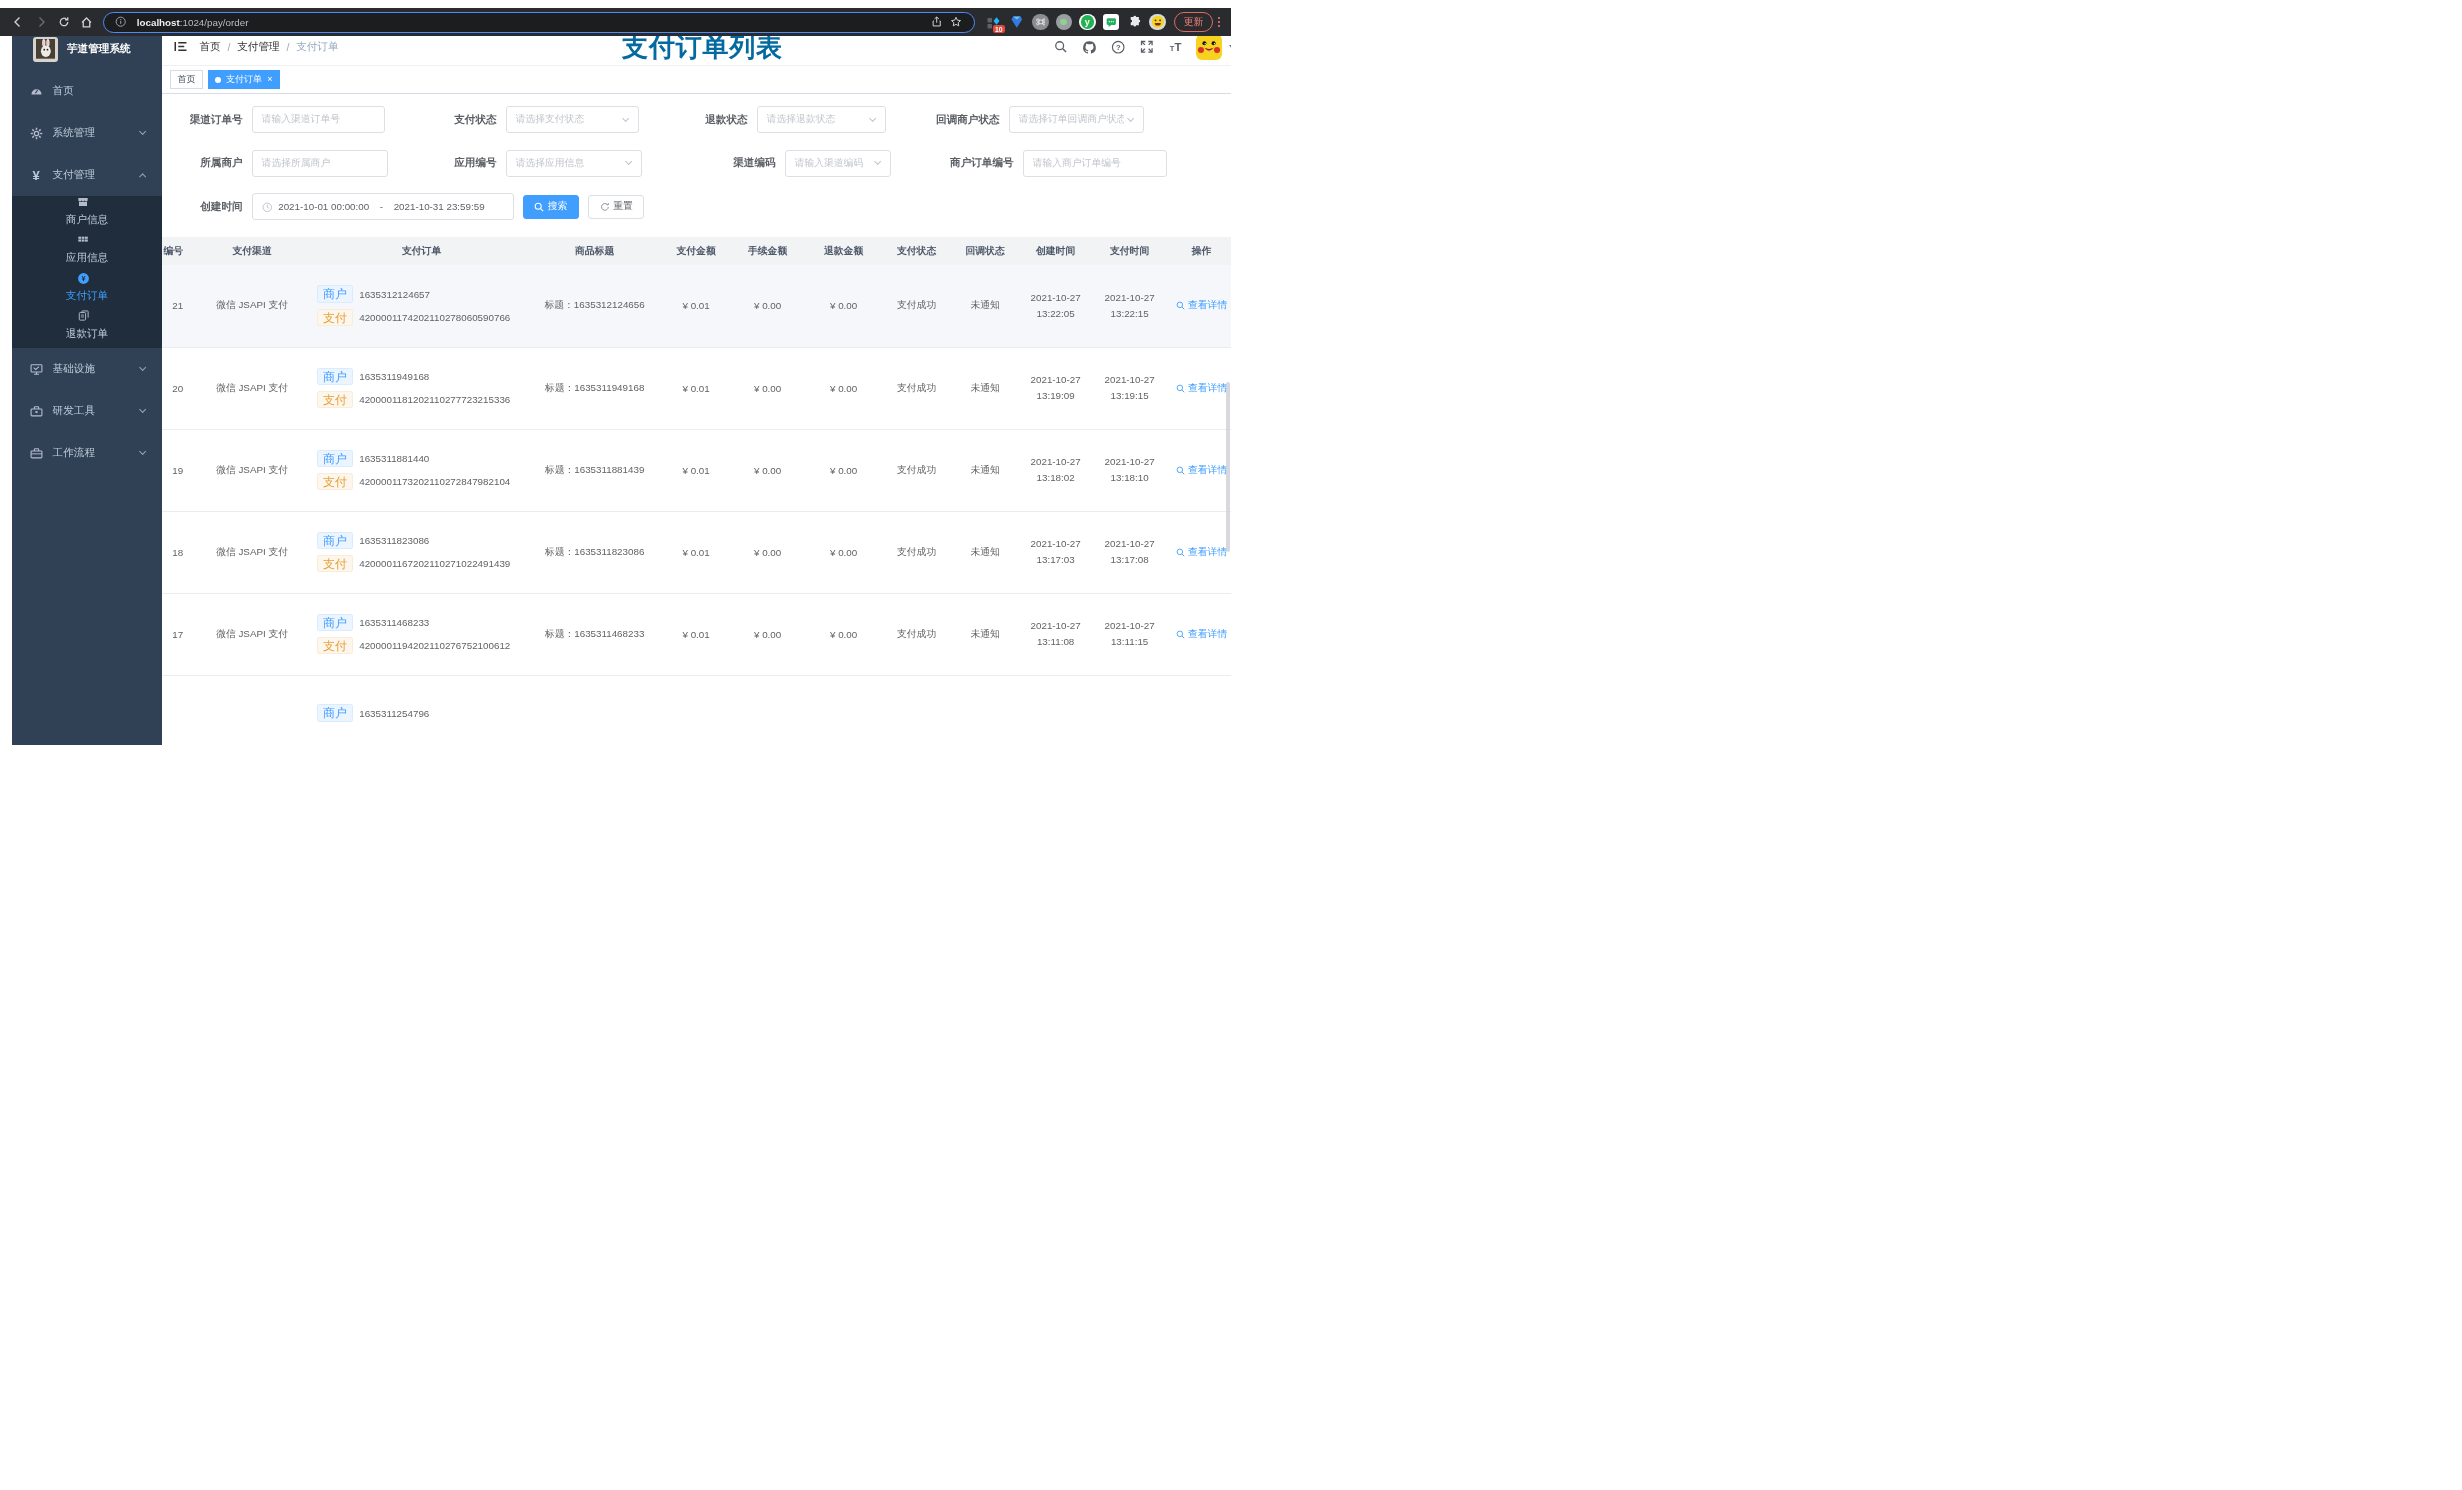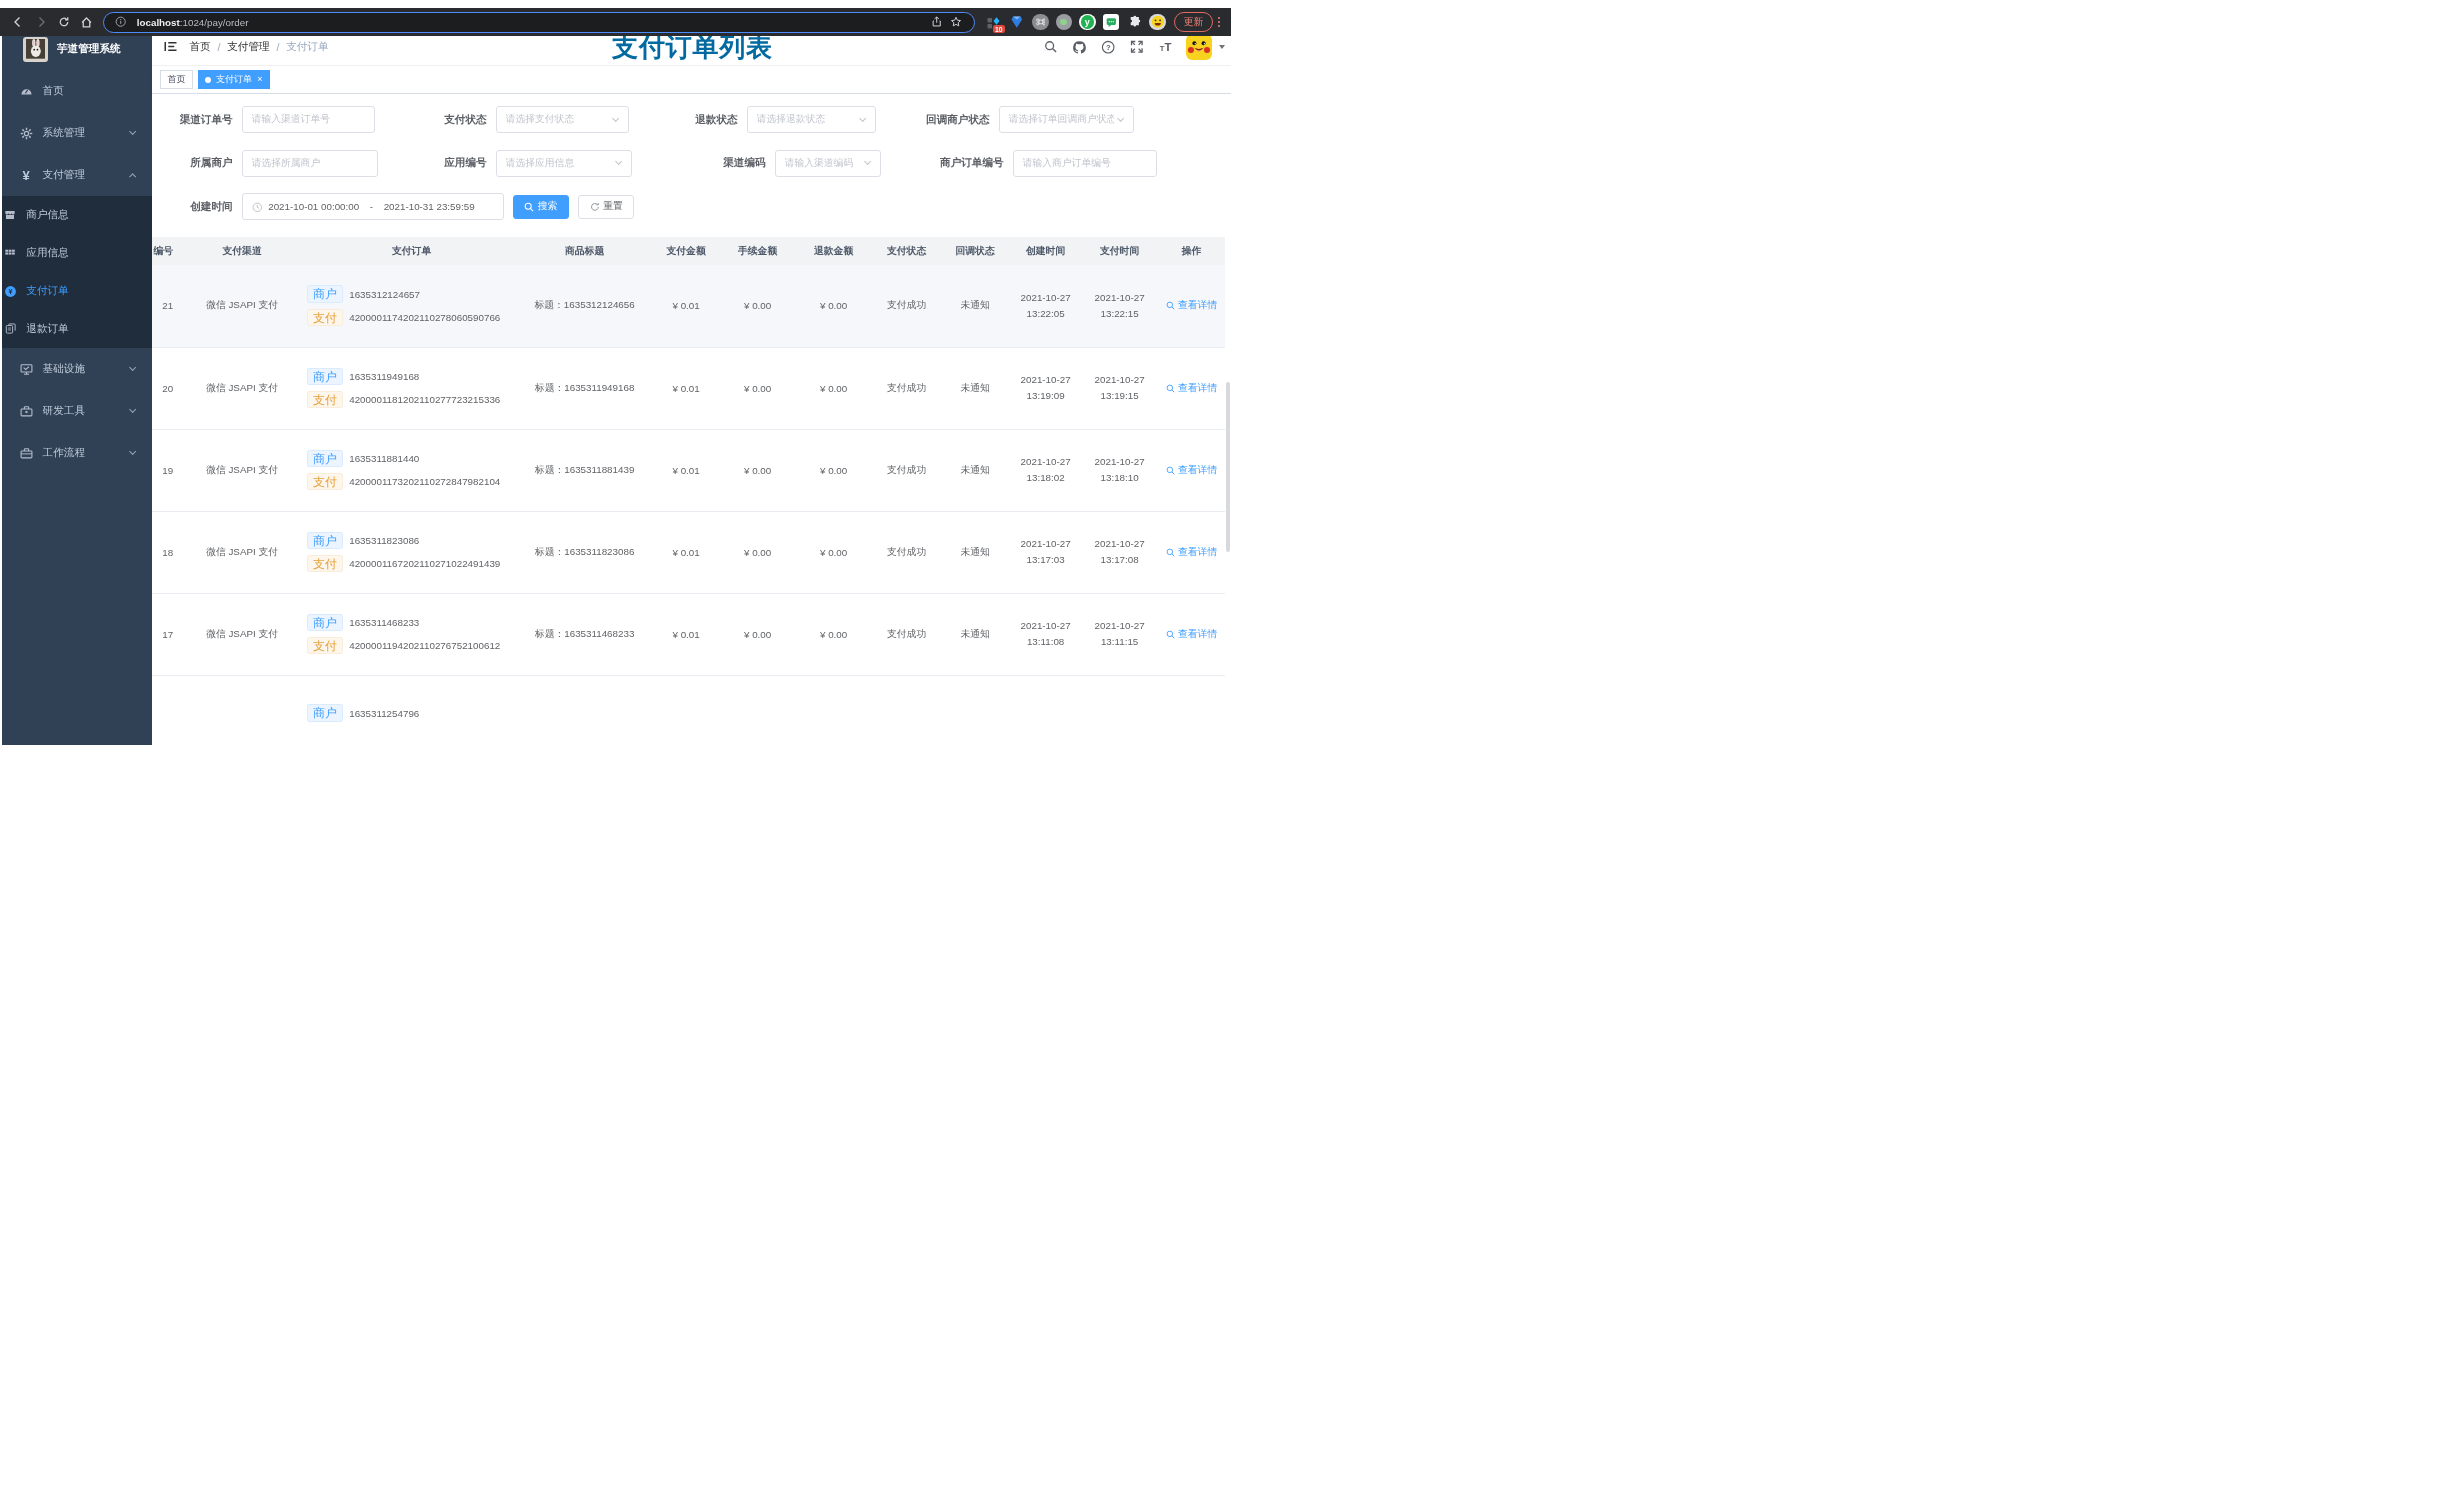--- a/index.html
+++ b/index.html
@@ -16,32 +16,32 @@
   .url-rest { color:#b9bcc1; }
   .pill-ic { color:#9aa0a6; display:flex; align-items:center; justify-content:center; width:19.7px; }
   .ext-area { display:flex; align-items:center; gap:6.8px; margin-left:10.6px; }
   .ext { width:16.7px; height:16.7px; border-radius:50%; display:flex; align-items:center; justify-content:center; position:relative; flex:0 0 auto; }
   .badge { position:absolute; bottom:-3px; left:7.6px; background:#e04a3f; color:#fff; font-size:6.8px; padding:0.8px 2.3px; border-radius:2.3px; font-weight:bold; }
   .update-btn { margin-left:7.6px; border:1.1px solid #e06b5f; color:#ee8075; font-size:9.8px; border-radius:10.6px; padding:2.3px 9px; white-space:nowrap; }
   .menu-dots { margin:0 6px 0 4.5px; display:flex; flex-direction:column; gap:1.5px; }
   .menu-dots i { width:2.3px; height:2.3px; border-radius:50%; background:#ee8075; }
 
   
-  .app { position:absolute; top:28px; left:2px; width:1231px; height:717px; display:flex;justify-content:flex-end; }
+  .app { position:absolute; top:28px; left:12px; width:1231px; height:717px; display:flex;justify-content:flex-end; }
   .sidebar { width:150px; background:#304156; height:100%; flex:0 0 150px; overflow:hidden; }
   .main { flex:1; display:flex; flex-direction:column; background:#fff; min-width:0; }
 
   
   .logo-row { height:42px; display:flex; align-items:center; padding-left:21px; }
   .logo-img { width:25px; height:25px; border-radius:3px; background:#d8d3cc; display:flex; align-items:center; justify-content:center; overflow:hidden; }
   .logo-title { color:#fff; font-weight:bold; font-size:10.6px; margin-left:9px; white-space:nowrap; }
   .mi { height:42px; display:flex; align-items:center; padding:0 15px; color:#bfcbd9; font-size:10.6px; cursor:pointer; position:relative; }
   .mi .ic { width:18px; display:flex; justify-content:center; margin-right:7.6px; color:#b4bccc; flex:0 0 18px; }
   .submenu { background:#1f2d3d; }
-  .smi { height:38px; display:flex; align-items:center; color:#bfcbd9; font-size:10.6px; cursor:pointer; }
+  .smi { height:38px; display:flex; align-items:center; color:#bfcbd9; font-size:10.6px; cursor:pointer;flex-direction:column; }
   .smi .ic { width:16.7px; display:flex; justify-content:center; margin-right:7.6px; color:#b4bccc; flex:0 0 16.7px; }
   .smi.active, .smi.active .ic { color:#409eff; }
   .chev { width:5.3px; height:5.3px; border-right:1.1px solid #97a4b5; border-bottom:1.1px solid #97a4b5; display:inline-block; position:absolute; right:16.7px; }
   .chev.down { transform:rotate(45deg); top:16.7px; }
   .chev.up { transform:rotate(-135deg); top:19.7px; }
 
   
   .navbar { height:38px; display:flex; align-items:center; border-bottom:0.8px solid rgba(0,0,0,.06); position:relative; background:#fff; flex:0 0 38px; }
   .hamburger { width:27px; height:27px; margin-left:4.5px; display:flex; align-items:center; justify-content:center; cursor:pointer; }
   .crumbs { display:flex; align-items:center; margin-left:6px; font-size:10.6px; white-space:nowrap; }

